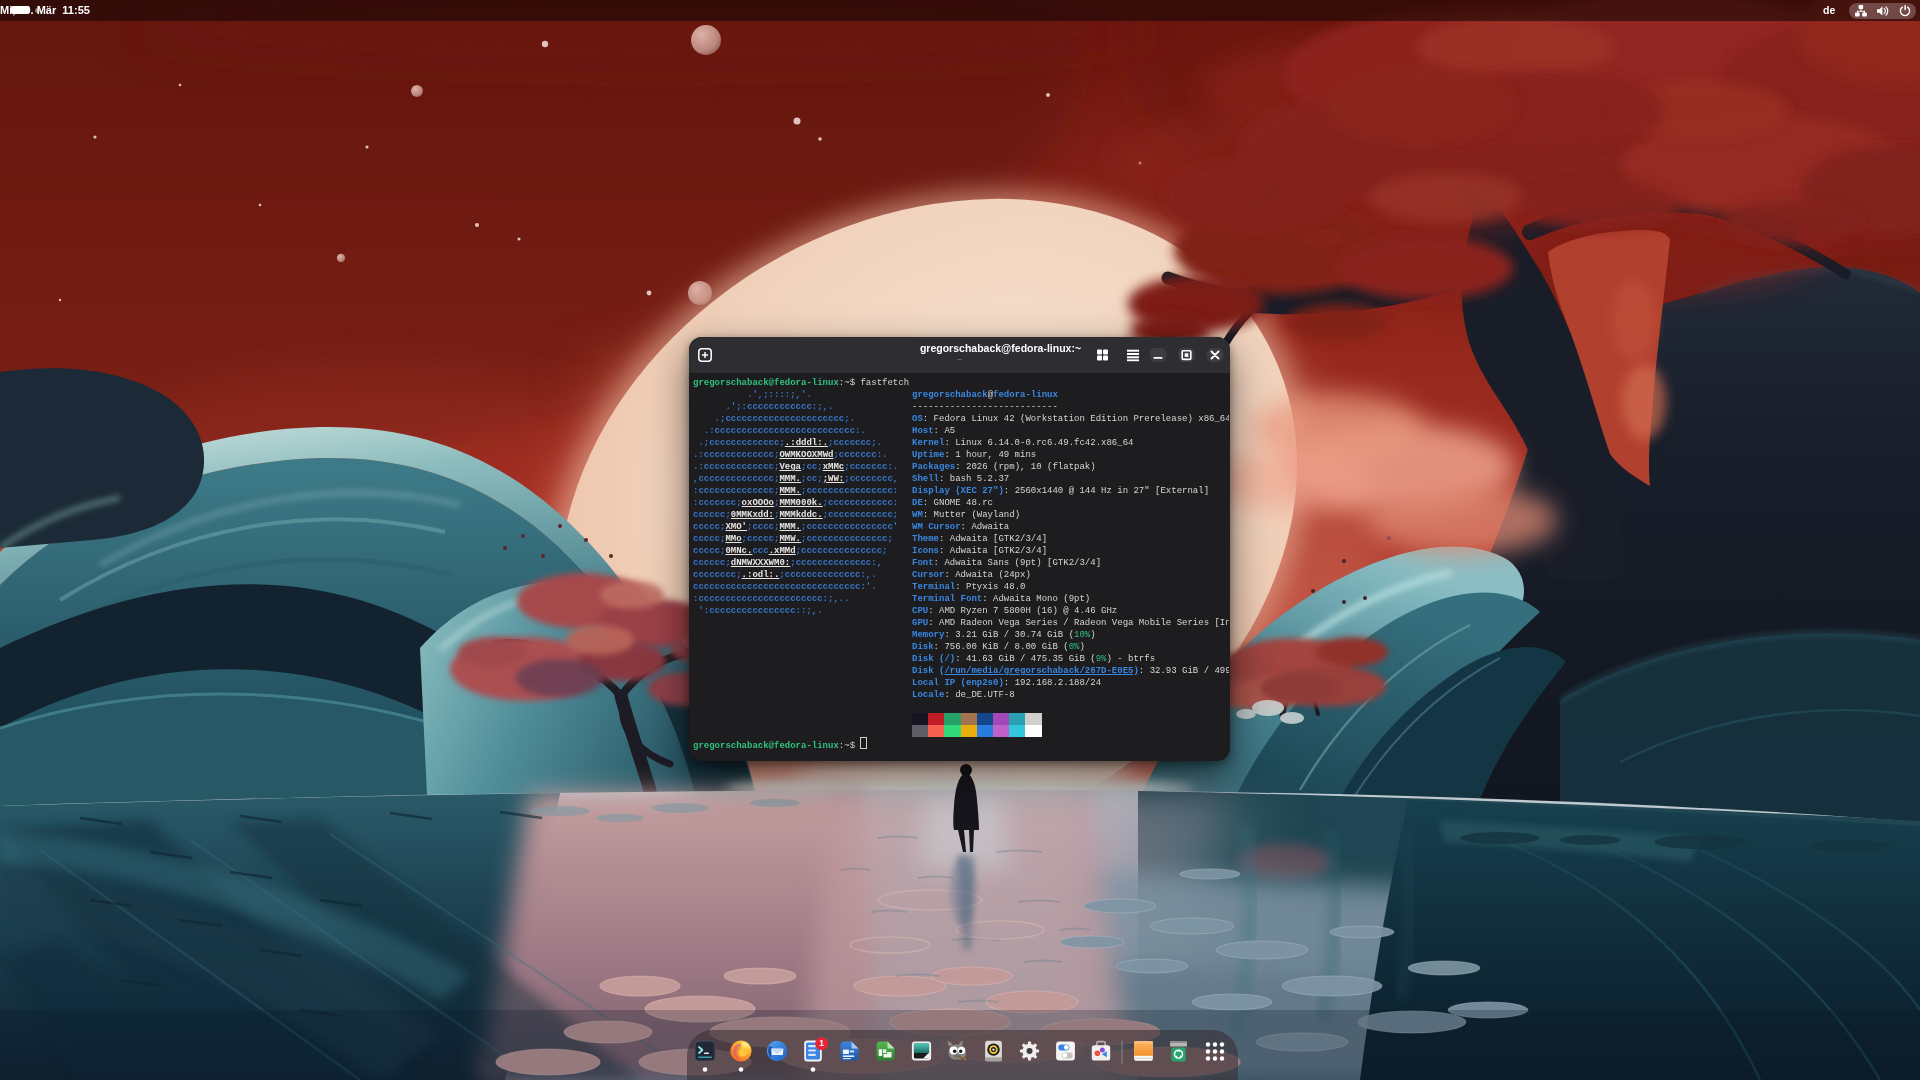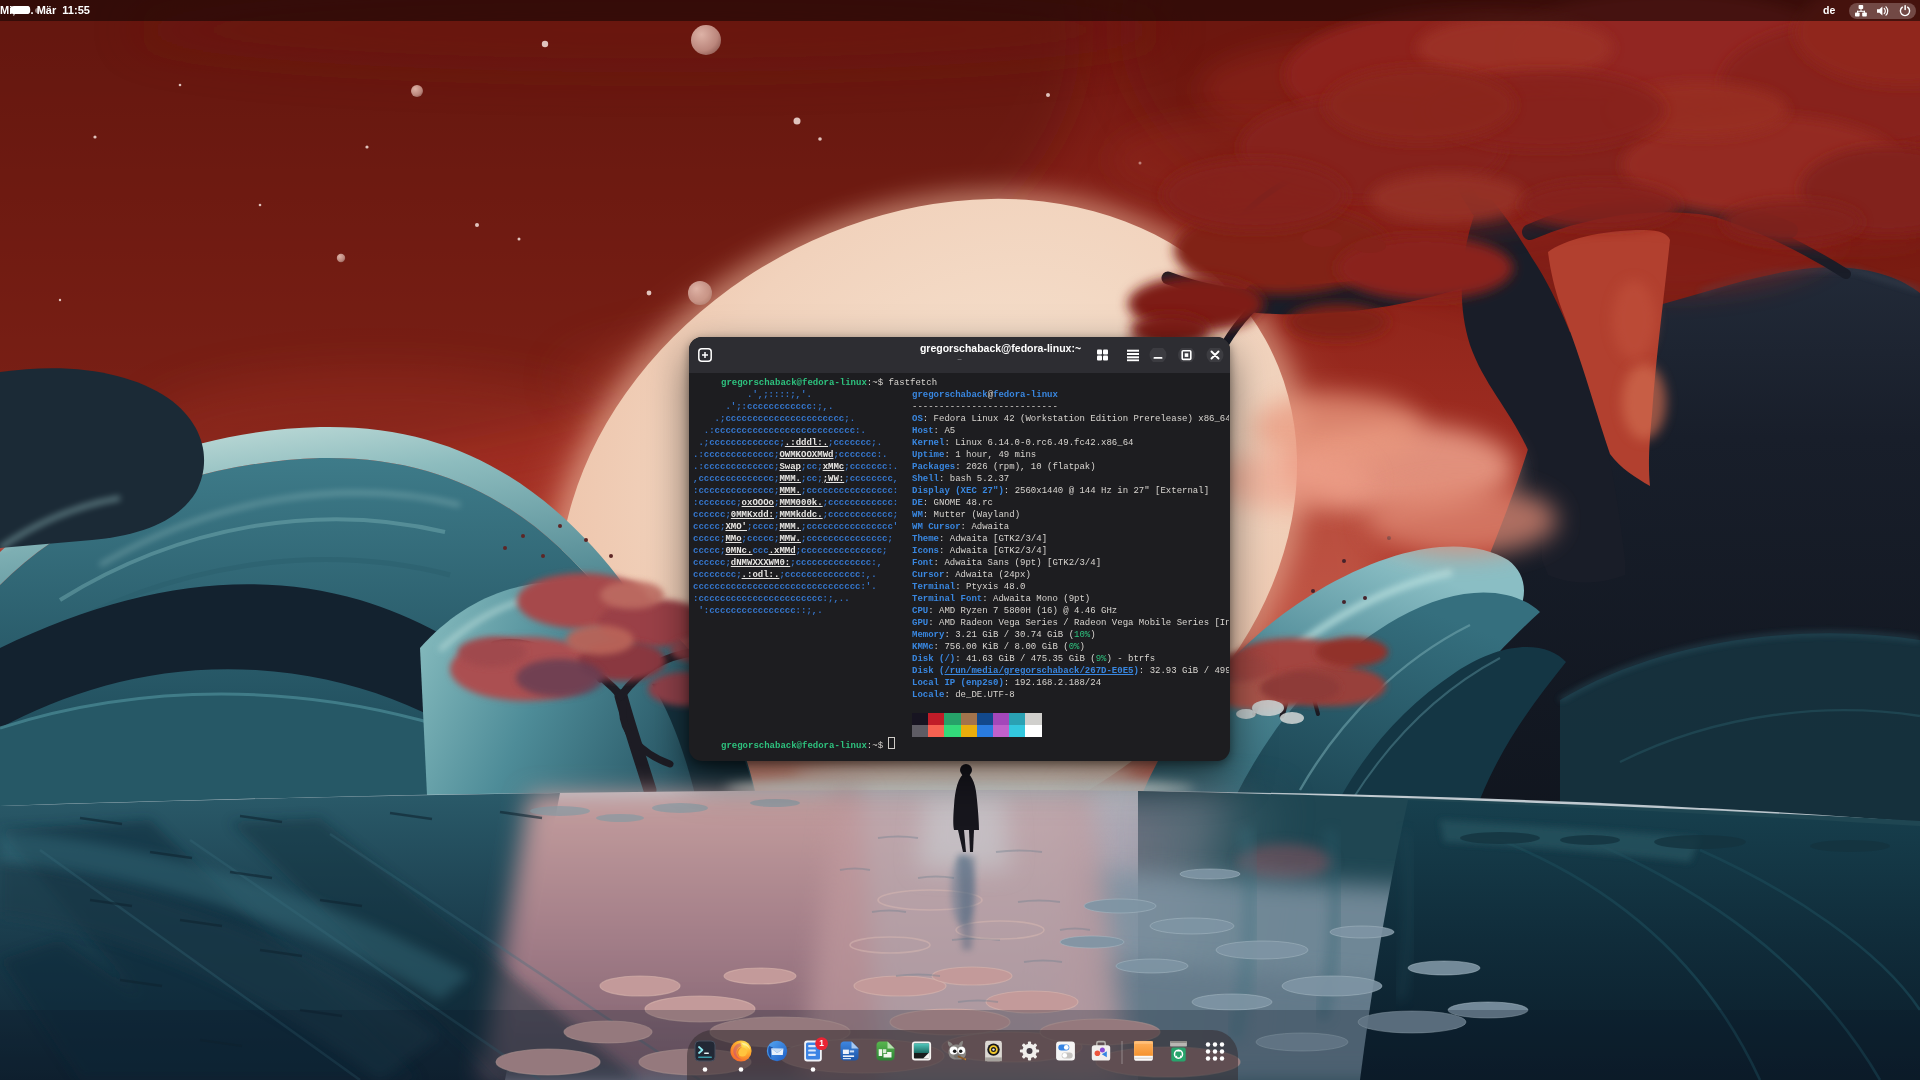--- a/index.html
+++ b/index.html
@@ -15,28 +15,28 @@
   #term{position:absolute;left:689px;top:337px;width:541px;height:424px;background:#1d1d20;border-radius:13px;
         box-shadow:0 16px 40px rgba(0,0,0,0.55),0 3px 10px rgba(0,0,0,0.4);z-index:4;}
   #tbar{position:absolute;left:0;top:0;width:541px;height:36px;background:#2d2d32;border-radius:13px 13px 0 0;}
   #ttitle{position:absolute;left:0;top:5px;width:623px;text-align:center;font-size:10.5px;font-weight:700;color:#fff;}
   #tsub{position:absolute;left:0;top:18px;width:541px;text-align:center;font-size:8px;color:#9d9da1;}
   .tmono{font-family:"Liberation Mono",monospace;font-size:9px;line-height:12px;white-space:pre;}
   .b{font-weight:bold;}
   .blu{color:#3987e0;}
   .wht{color:#d8d5d0;}
   .grn{color:#2ec27e;}
-  #cmdline{position:absolute;left:4px;top:40px;margin-left:28px;}
+  #cmdline{position:absolute;left:4px;top:40px;}
   #logo{position:absolute;left:4px;top:52px;color:#3576cc;font-weight:bold;}
   #logo span{color:#e8e6e3;text-decoration:underline;}
   #info{position:absolute;left:223px;top:52px;width:317px;overflow:hidden;}
   #pal1{position:absolute;left:223px;top:376px;height:12px;}
   #pal2{position:absolute;left:223px;top:388px;height:12px;}
   .pb{display:inline-block;width:16.2px;height:12px;vertical-align:top;}
-  #prompt2{position:absolute;left:4px;top:400px;margin-left:28px;}
+  #prompt2{position:absolute;left:4px;top:400px;}
   #cursor{display:inline-block;width:4.5px;height:10px;border:1px solid #cfccc7;vertical-align:-1.5px;}
   
   #dock{position:absolute;left:687px;top:1030px;z-index:5;}
 </style></head>
 <body>
 <div id="stage">
 <svg id="wall" width="1920" height="1080" viewBox="0 0 1920 1080">
 <defs>
 <linearGradient id="sky" x1="0" y1="0" x2="0" y2="1">
  <stop offset="0" stop-color="#6e1812"></stop>
@@ -439,21 +439,21 @@
     <circle cx="118" cy="7" r="8.5" fill="#3c3c41"></circle>
         <path d="M114.5 3.5l7 7M121.5 3.5l-7 7" stroke="#fff" stroke-width="1.9" stroke-linecap="round"></path>
   </svg>
   <div id="cmdline" class="tmono"><span class="grn b">gregorschaback@fedora-linux</span><span class="wht">:~$ fastfetch</span></div>
   <pre id="logo" class="tmono" style="margin:0">          .',;::::;,'.
       .';:cccccccccccc:;,.
     .;cccccccccccccccccccccc;.
   .:cccccccccccccccccccccccccc:.
  .;ccccccccccccc;<span>.:dddl:.</span>;ccccccc;.
 .:ccccccccccccc;<span>OWMKOOXMWd</span>;ccccccc:.
-.:ccccccccccccc;<span>Swap</span>;cc;<span>xMMc</span>;ccccccc:.
+.:ccccccccccccc;<span>Vega</span>;cc;<span>xMMc</span>;ccccccc:.
 ,cccccccccccccc;<span>MMM.</span>;cc;<span>;WW:</span>;cccccccc,
 :cccccccccccccc;<span>MMM.</span>;cccccccccccccccc:
 :ccccccc;<span>oxOOOo</span>;<span>MMM000k.</span>;cccccccccccc:
 cccccc;<span>0MMKxdd:</span>;<span>MMMkddc.</span>;cccccccccccc;
 ccccc;<span>XMO'</span>;cccc;<span>MMM.</span>;cccccccccccccccc'
 ccccc;<span>MMo</span>;ccccc;<span>MMW.</span>;ccccccccccccccc;
 ccccc;<span>0MNc.</span>ccc<span>.xMMd</span>;ccccccccccccccc;
 cccccc;<span>dNMWXXXWM0:</span>;cccccccccccccc:,
 cccccccc;<span>.:odl:.</span>;cccccccccccccc:,.
 ccccccccccccccccccccccccccccccc:'.
@@ -473,21 +473,21 @@
 <span class="blu b">WM Cursor</span><span class="wht">: Adwaita</span>
 <span class="blu b">Theme</span><span class="wht">: Adwaita [GTK2/3/4]</span>
 <span class="blu b">Icons</span><span class="wht">: Adwaita [GTK2/3/4]</span>
 <span class="blu b">Font</span><span class="wht">: Adwaita Sans (9pt) [GTK2/3/4]</span>
 <span class="blu b">Cursor</span><span class="wht">: Adwaita (24px)</span>
 <span class="blu b">Terminal</span><span class="wht">: Ptyxis 48.0</span>
 <span class="blu b">Terminal Font</span><span class="wht">: Adwaita Mono (9pt)</span>
 <span class="blu b">CPU</span><span class="wht">: AMD Ryzen 7 5800H (16) @ 4.46 GHz</span>
 <span class="blu b">GPU</span><span class="wht">: AMD Radeon Vega Series / Radeon Vega Mobile Series [Integrated]</span>
 <span class="blu b">Memory</span><span class="wht">: 3.21 GiB / 30.74 GiB (</span><span class="grn">10%</span><span class="wht">)</span>
-<span class="blu b">KMMc</span><span class="wht">: 756.00 KiB / 8.00 GiB (</span><span class="grn">0%</span><span class="wht">)</span>
+<span class="blu b">Disk</span><span class="wht">: 756.00 KiB / 8.00 GiB (</span><span class="grn">0%</span><span class="wht">)</span>
 <span class="blu b">Disk (/)</span><span class="wht">: 41.63 GiB / 475.35 GiB (</span><span class="grn">9%</span><span class="wht">) - btrfs</span>
 <span class="blu b">Disk (</span><span class="blu b" style="text-decoration:underline">/run/media/gregorschaback/267D-E0E5</span><span class="blu b">)</span><span class="wht">: 32.93 GiB / 499.96 GiB (7%) - exfat</span>
 <span class="blu b">Local IP (enp2s0)</span><span class="wht">: 192.168.2.188/24</span>
 <span class="blu b">Locale</span><span class="wht">: de_DE.UTF-8</span></pre>
   <div id="pal1"><span class="pb" style="background:#171421"></span><span class="pb" style="background:#c01c28"></span><span class="pb" style="background:#26a269"></span><span class="pb" style="background:#a2734c"></span><span class="pb" style="background:#12488b"></span><span class="pb" style="background:#a347ba"></span><span class="pb" style="background:#2aa1b3"></span><span class="pb" style="background:#d0cfcc"></span></div>
   <div id="pal2"><span class="pb" style="background:#5e5c64"></span><span class="pb" style="background:#f66151"></span><span class="pb" style="background:#33da7a"></span><span class="pb" style="background:#e9ad0c"></span><span class="pb" style="background:#2a7bde"></span><span class="pb" style="background:#c061cb"></span><span class="pb" style="background:#33c7de"></span><span class="pb" style="background:#ffffff"></span></div>
   <div id="prompt2" class="tmono"><span class="grn b">gregorschaback@fedora-linux</span><span class="wht">:~$ </span><span id="cursor"></span></div>
 </div>
 
 <div id="topbar">

